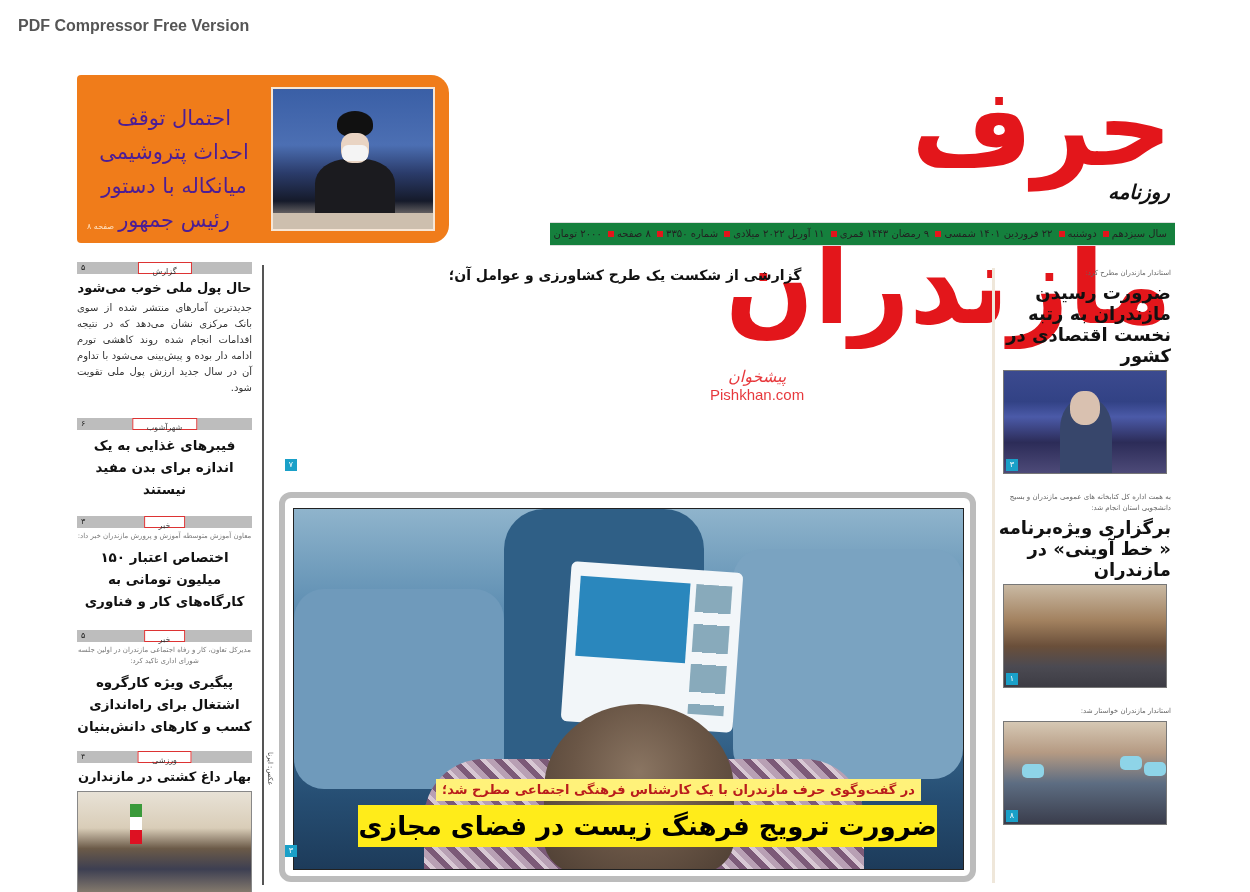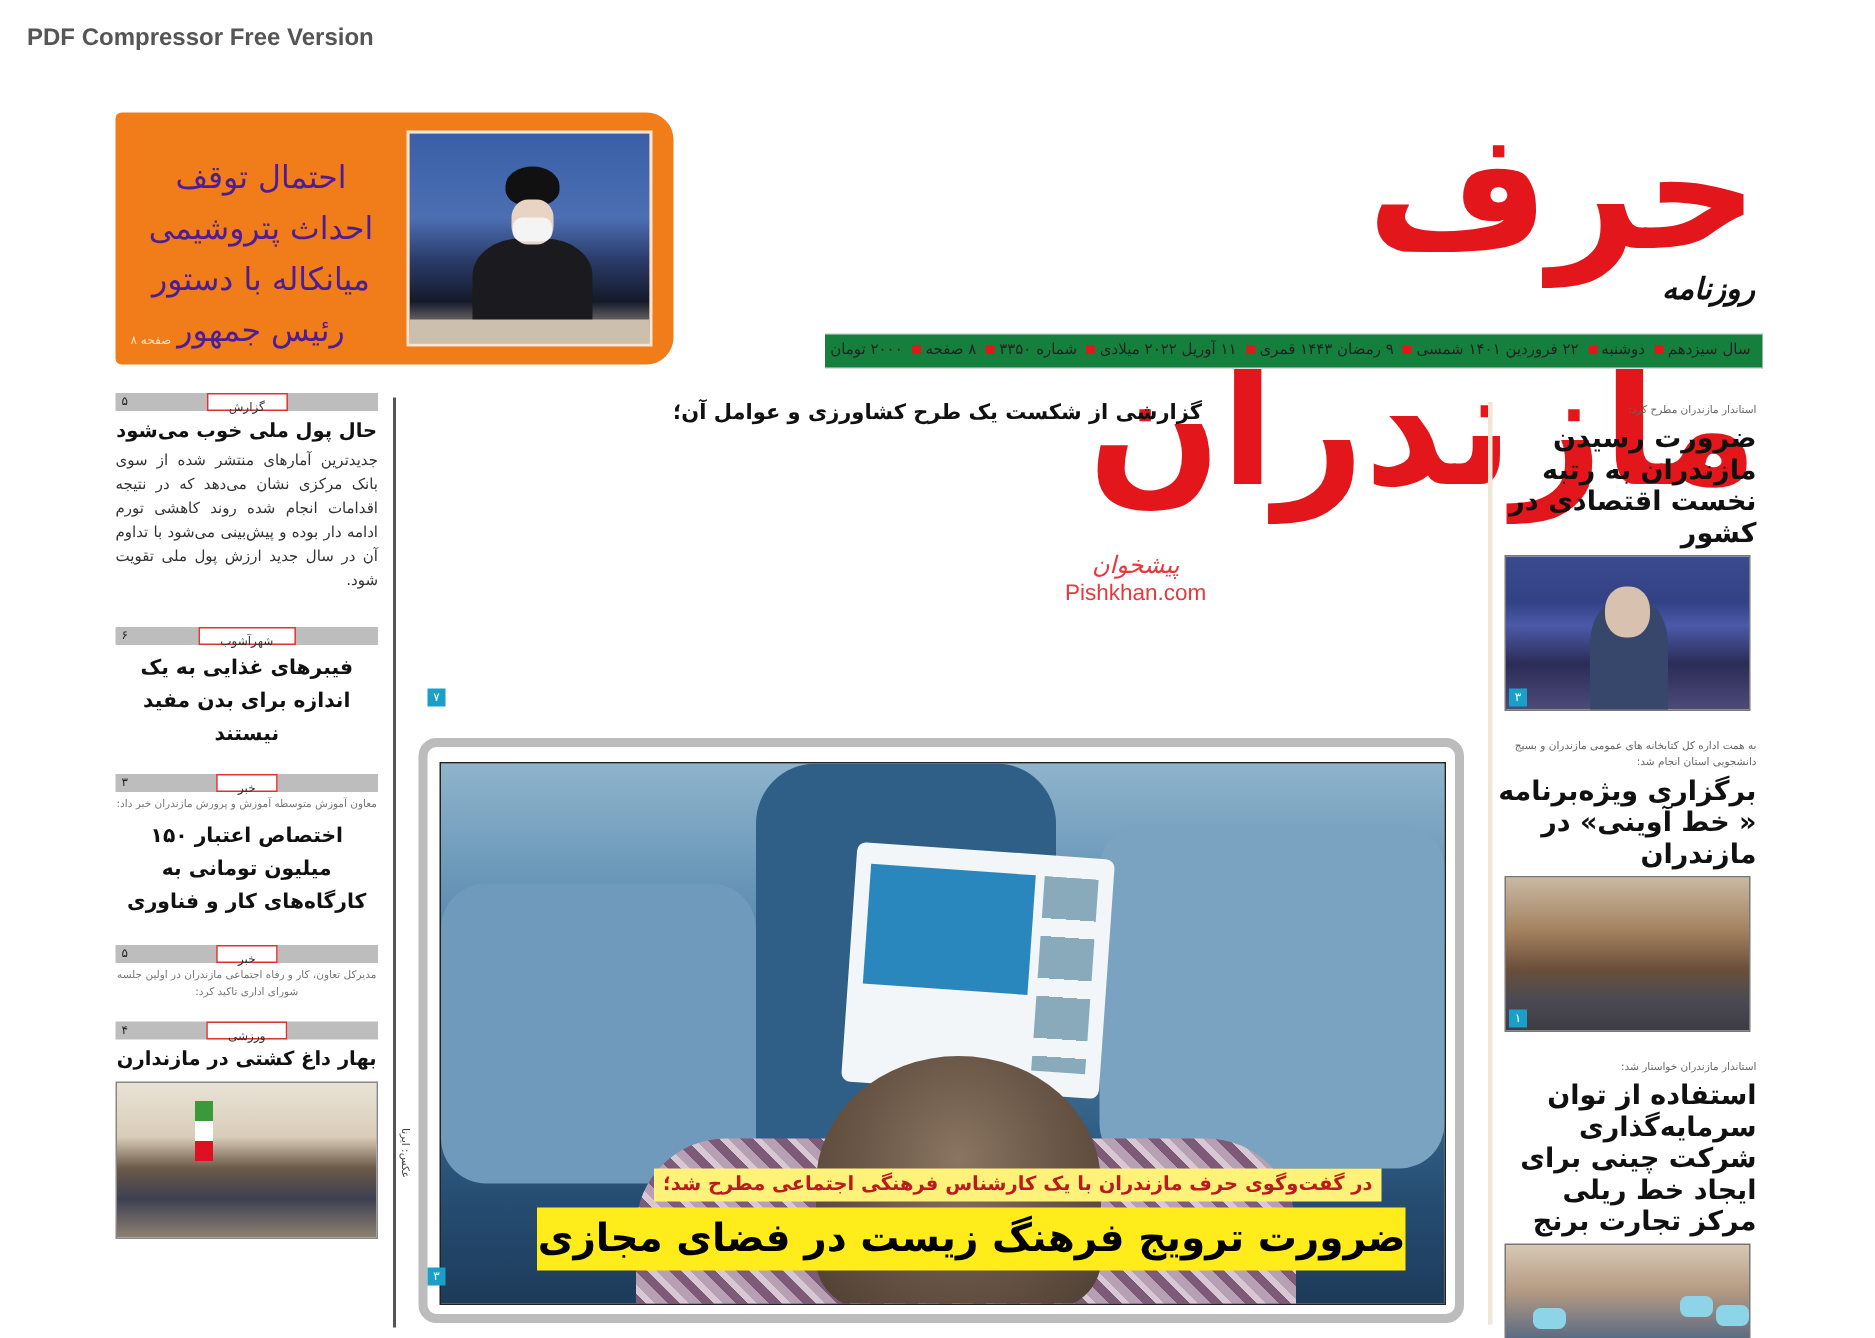--- a/index.html
+++ b/index.html
@@ -147,20 +147,21 @@
     <div class="kicker">معاون آموزش متوسطه آموزش و پرورش مازندران خبر داد:</div>
     <h3 class="big">اختصاص اعتبار ۱۵۰ میلیون تومانی به کارگاه‌های کار و فناوری</h3>
   </div>
 
   <div class="left-item" style="margin-top:18px">
     <div class="sec-label">
       <span class="name">خبر</span>
       <span class="pg">۵</span>
     </div>
     <div class="kicker">مدیرکل تعاون، کار و رفاه اجتماعی مازندران در اولین جلسه شورای اداری تاکید کرد:</div>
+    <h3 class="big">پیگیری ویژه کارگروه اشتغال برای راه‌اندازی کسب و کارهای دانش‌بنیان</h3>
   </div>
 
   <div class="left-item" style="margin-top:12px">
     <div class="sec-label">
       <span class="name">ورزشی</span>
       <span class="pg">۴</span>
     </div>
     <h3>بهار داغ کشتی در مازندارن</h3>
     <div class="left-photo">
       <div class="flag"></div>
@@ -208,21 +209,20 @@
   </div>
   <div class="right-item">
     <div class="kicker">به همت اداره کل کتابخانه های عمومی مازندران و بسیج دانشجویی استان انجام شد:</div>
     <h3>برگزاری ویژه‌برنامه « خط آوینی» در مازندران</h3>
     <div class="r-photo r2">
       <span class="pg-badge">۱</span>
     </div>
   </div>
   <div class="right-item">
     <div class="kicker">استاندار مازندران خواستار شد:</div>
-    <h3>استفاده از توان سرمایه‌گذاری شرکت چینی برای ایجاد خط ریلی مرکز تجارت برنج</h3>
     <div class="r-photo r3">
       <div class="mask1"></div>
         <div class="mask2"></div>
         <div class="mask3"></div>
       <span class="pg-badge">۸</span>
     </div>
   </div>
 </div>
 
 </body></html>

